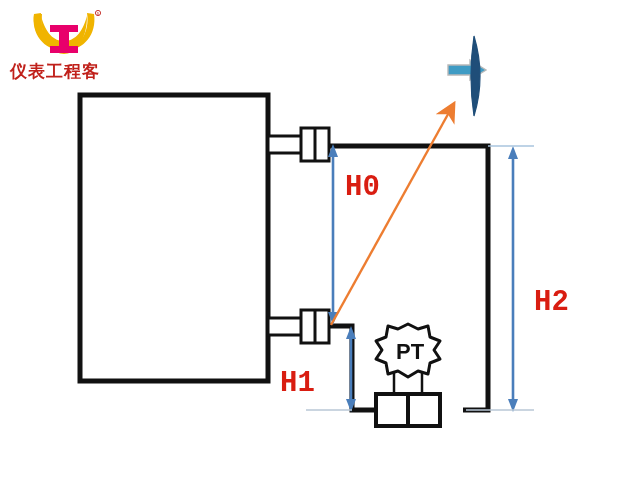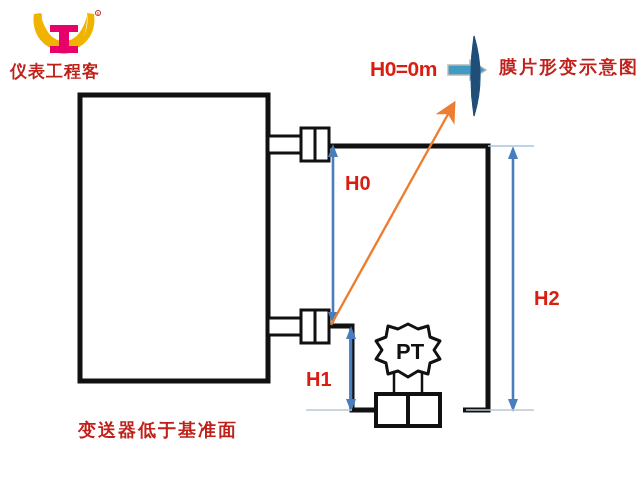--- a/index.html
+++ b/index.html
@@ -27,22 +27,22 @@
     height: 480px;
   }
   .lbl {
     position: absolute;
     white-space: nowrap;
     line-height: 1;
   }
   .lbl-red-dim {
     color: #d91d11;
     font-weight: bold;
-    font-size: 20px;
-    font-family: Liberation Sans, sans-serif;
+    font-size: 29px;
+    font-family: Liberation Mono, monospace;
   }
   .lbl-red-eq {
     color: #d91d11;
     font-weight: bold;
     font-size: 21px;
     letter-spacing: -0.5px;
     font-family: "Liberation Sans", sans-serif;
   }
   .lbl-cn {
     color: #c0201a;
@@ -147,27 +147,24 @@
       </marker>
     </defs>
     <line x1="331" y1="317" x2="452" y2="99" stroke="#ed7d31" stroke-width="2.4" marker-end="url(#orange-head)"></line>
 
     <polygon points="448,57 470,57 470,52 486,62 470,72 470,67 448,67" fill="#3f9bc4" stroke="#b8b8b8" stroke-width="1.4" stroke-linejoin="miter"></polygon>
 
     <path d="M474 28 C482 55, 482 82, 474 108 C470 82, 470 55, 474 28 Z" fill="#1f4e79" stroke="#1f4e79" stroke-width="1.2"></path>
 
   </svg>
 
-  <div class="lbl lbl-red-eq" style="left:370px; top:50px;">H0=0m</div>
 
-  <div class="lbl lbl-cn" style="left:499px; top:50px;">膜片形变示意图</div>
 
   <div class="lbl lbl-red-dim" style="left:345px; top:165px;">H0</div>
 
-  <div class="lbl lbl-red-dim" style="left:306px; top:361px;">H1</div>
+  <div class="lbl lbl-red-dim" style="left:280px; top:361px;">H1</div>
 
   <div class="lbl lbl-red-dim" style="left:534px; top:280px;">H2</div>
 
   <div class="lbl lbl-pt" style="left:396px; top:333px;">PT</div>
 
-  <div class="lbl lbl-cn" style="left:78px; top:413px;">变送器低于基准面</div>
 
 </div>
 
 </body></html>

